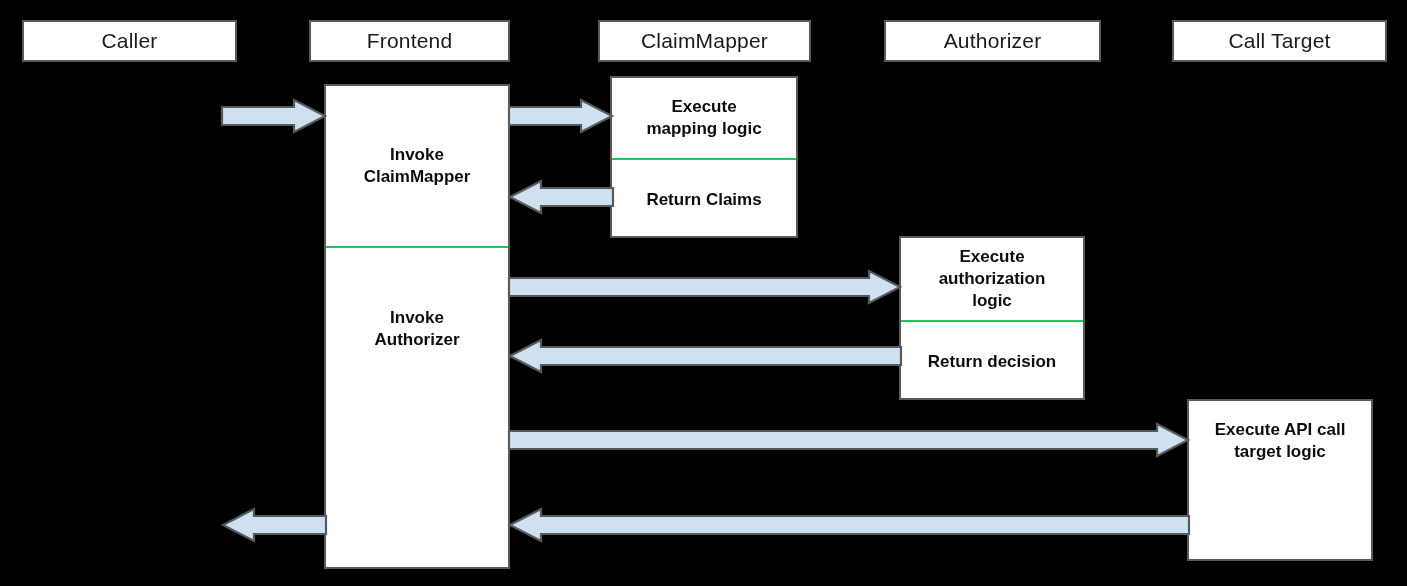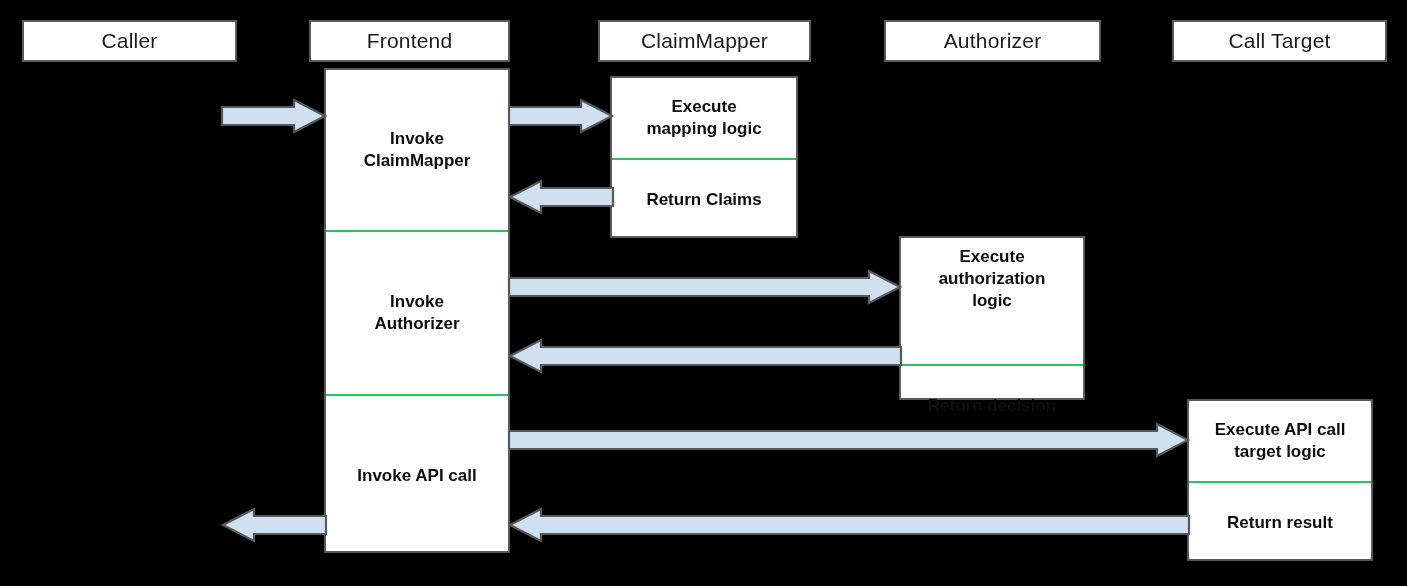--- a/index.html
+++ b/index.html
@@ -98,62 +98,56 @@
 
   <div class="lifeline-header" style="left:884px; top:20px; width:217px; height:42px;">
     <span>Authorizer</span>
   </div>
 
   <div class="lifeline-header" style="left:1172px; top:20px; width:215px; height:42px;">
     <span>Call Target</span>
   </div>
 
 
-  <div class="activation" style="left:324px; top:68px; width:186px; height:485px;">
+  <div class="activation" style="left:324px; top:84px; width:186px; height:485px;">
     <div class="segment" style="height:160px; flex:0 0 160px;">
       <span class="seg-label">Invoke
 ClaimMapper</span>
     </div>
     <div class="segment" style="height:164px; flex:0 0 164px;">
       <span class="seg-label">Invoke
 Authorizer</span>
-    </div>
-    <div class="segment" style="height:161px; flex:0 0 161px;">
-      <span class="seg-label">Invoke API call</span>
     </div>
   </div>
 
   <div class="activation" style="left:610px; top:76px; width:188px; height:162px;">
     <div class="segment" style="height:80px; flex:0 0 80px;">
       <span class="seg-label">Execute
 mapping logic</span>
     </div>
     <div class="segment" style="height:82px; flex:0 0 82px;">
       <span class="seg-label">Return Claims</span>
     </div>
   </div>
 
   <div class="activation" style="left:899px; top:236px; width:186px; height:164px;">
     <div class="segment" style="height:82px; flex:0 0 82px;">
       <span class="seg-label">Execute
 authorization
 logic</span>
     </div>
-    <div class="segment" style="height:82px; flex:0 0 82px;margin-top:44px;">
+    <div class="segment" style="height:82px; flex:0 0 82px;">
       <span class="seg-label">Return decision</span>
     </div>
   </div>
 
   <div class="activation" style="left:1187px; top:399px; width:186px; height:162px;">
     <div class="segment" style="height:80px; flex:0 0 80px;">
       <span class="seg-label">Execute API call
 target logic</span>
-    </div>
-    <div class="segment" style="height:82px; flex:0 0 82px;">
-      <span class="seg-label">Return result</span>
     </div>
   </div>
 
   <div class="arrow" style="left:222px; top:99px; width:104px; height:34px;">
     <svg viewBox="0 0 104 34" preserveAspectRatio="none">
       <polygon points="0,8 72,8 72,1 103,17 72,33 72,26 0,26" fill="#cfe0f1" stroke="#555a5e" stroke-width="2.2" stroke-linejoin="miter"></polygon>
     </svg>
   </div>
 
   <div class="arrow" style="left:509px; top:99px; width:104px; height:34px;">

